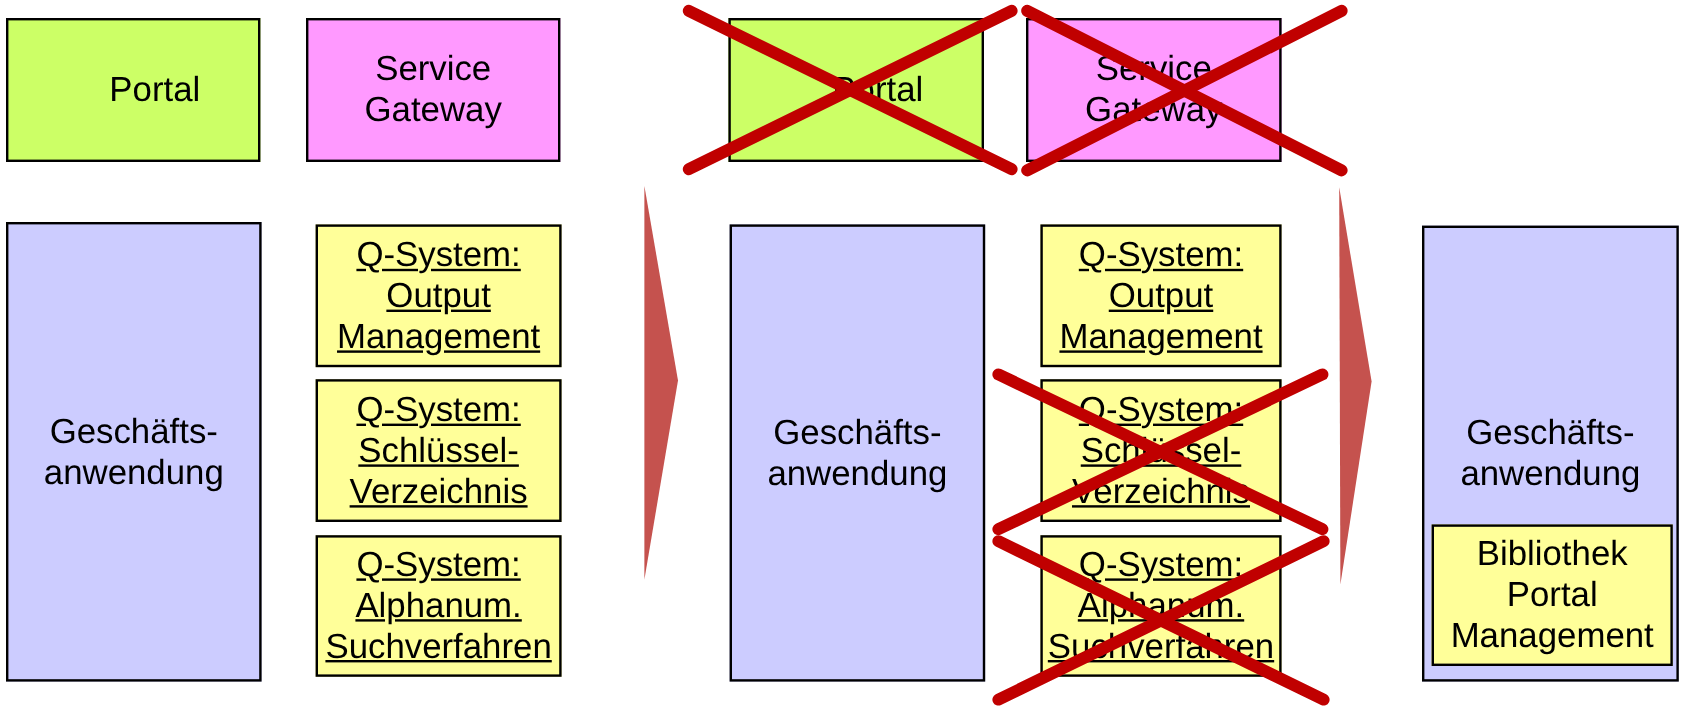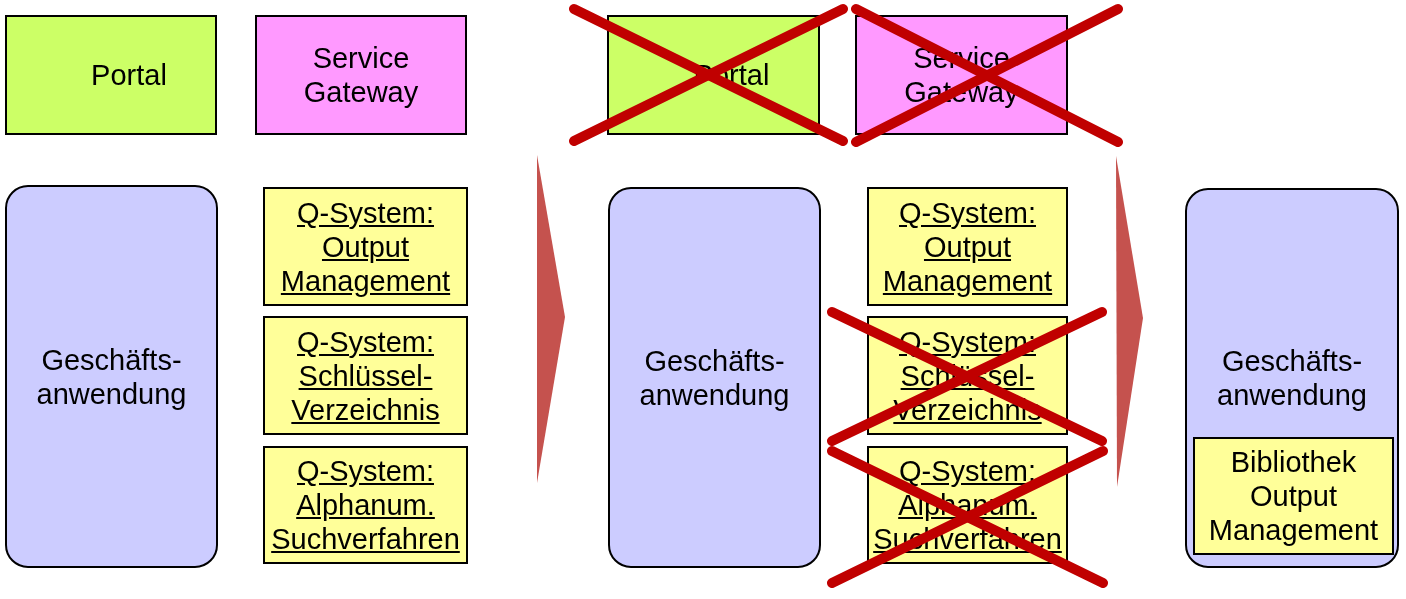--- a/index.html
+++ b/index.html
@@ -21,21 +21,21 @@
     justify-content: center;
     text-align: center;
   }
   .box .label {
     white-space: pre-line;
     font-size: 29px;
     line-height: 34px;
   }
   .portal { background: var(--c-portal-fill, #ccff66); padding-left: 36px; }
   .sg     { background: var(--c-service-gateway-fill, #ff99ff); }
-  .ba     { background: var(--c-business-app-fill, #ccccff); border-radius: 23px; }
+  .ba     { background: var(--c-business-app-fill, #ccccff); }
   .q      { background: var(--c-q-system-fill, #ffff99); text-decoration: underline; }
   .lib    { background: var(--c-library-fill, #ffff99); }
 
   
   .s1-portal { left: 5px;   top: 15px;  width: 212px; height: 120px; }
   .s1-sg     { left: 255px; top: 15px;  width: 212px; height: 120px; }
   .s1-ba     { left: 5px;   top: 185px; width: 213px; height: 383px; }
   .s1-q1     { left: 263px; top: 187px; width: 205px; height: 119px; }
   .s1-q2     { left: 263px; top: 316px; width: 205px; height: 119px; }
   .s1-q3     { left: 263px; top: 446px; width: 205px; height: 118px; }
@@ -126,21 +126,21 @@
     <span class="label">Q-System:
 Alphanum.
 Suchverfahren</span>
   </div>
 
   <div class="box ba s3-ba">
     <span class="label">Geschäfts-
 anwendung</span>
     <div class="box lib s3-lib">
       <span class="label">Bibliothek
-Output
+Portal
 Management</span>
     </div>
   </div>
 
   <svg class="overlay" viewBox="0 0 1406 599">
     <polygon class="arrow-shape" points="537,155 565,317 537,483"></polygon>
     <polygon class="arrow-shape" points="1116,156 1143,318 1117,487"></polygon>
 
     <g>
       <line class="cross-line" x1="574" y1="9" x2="843" y2="141"></line>

